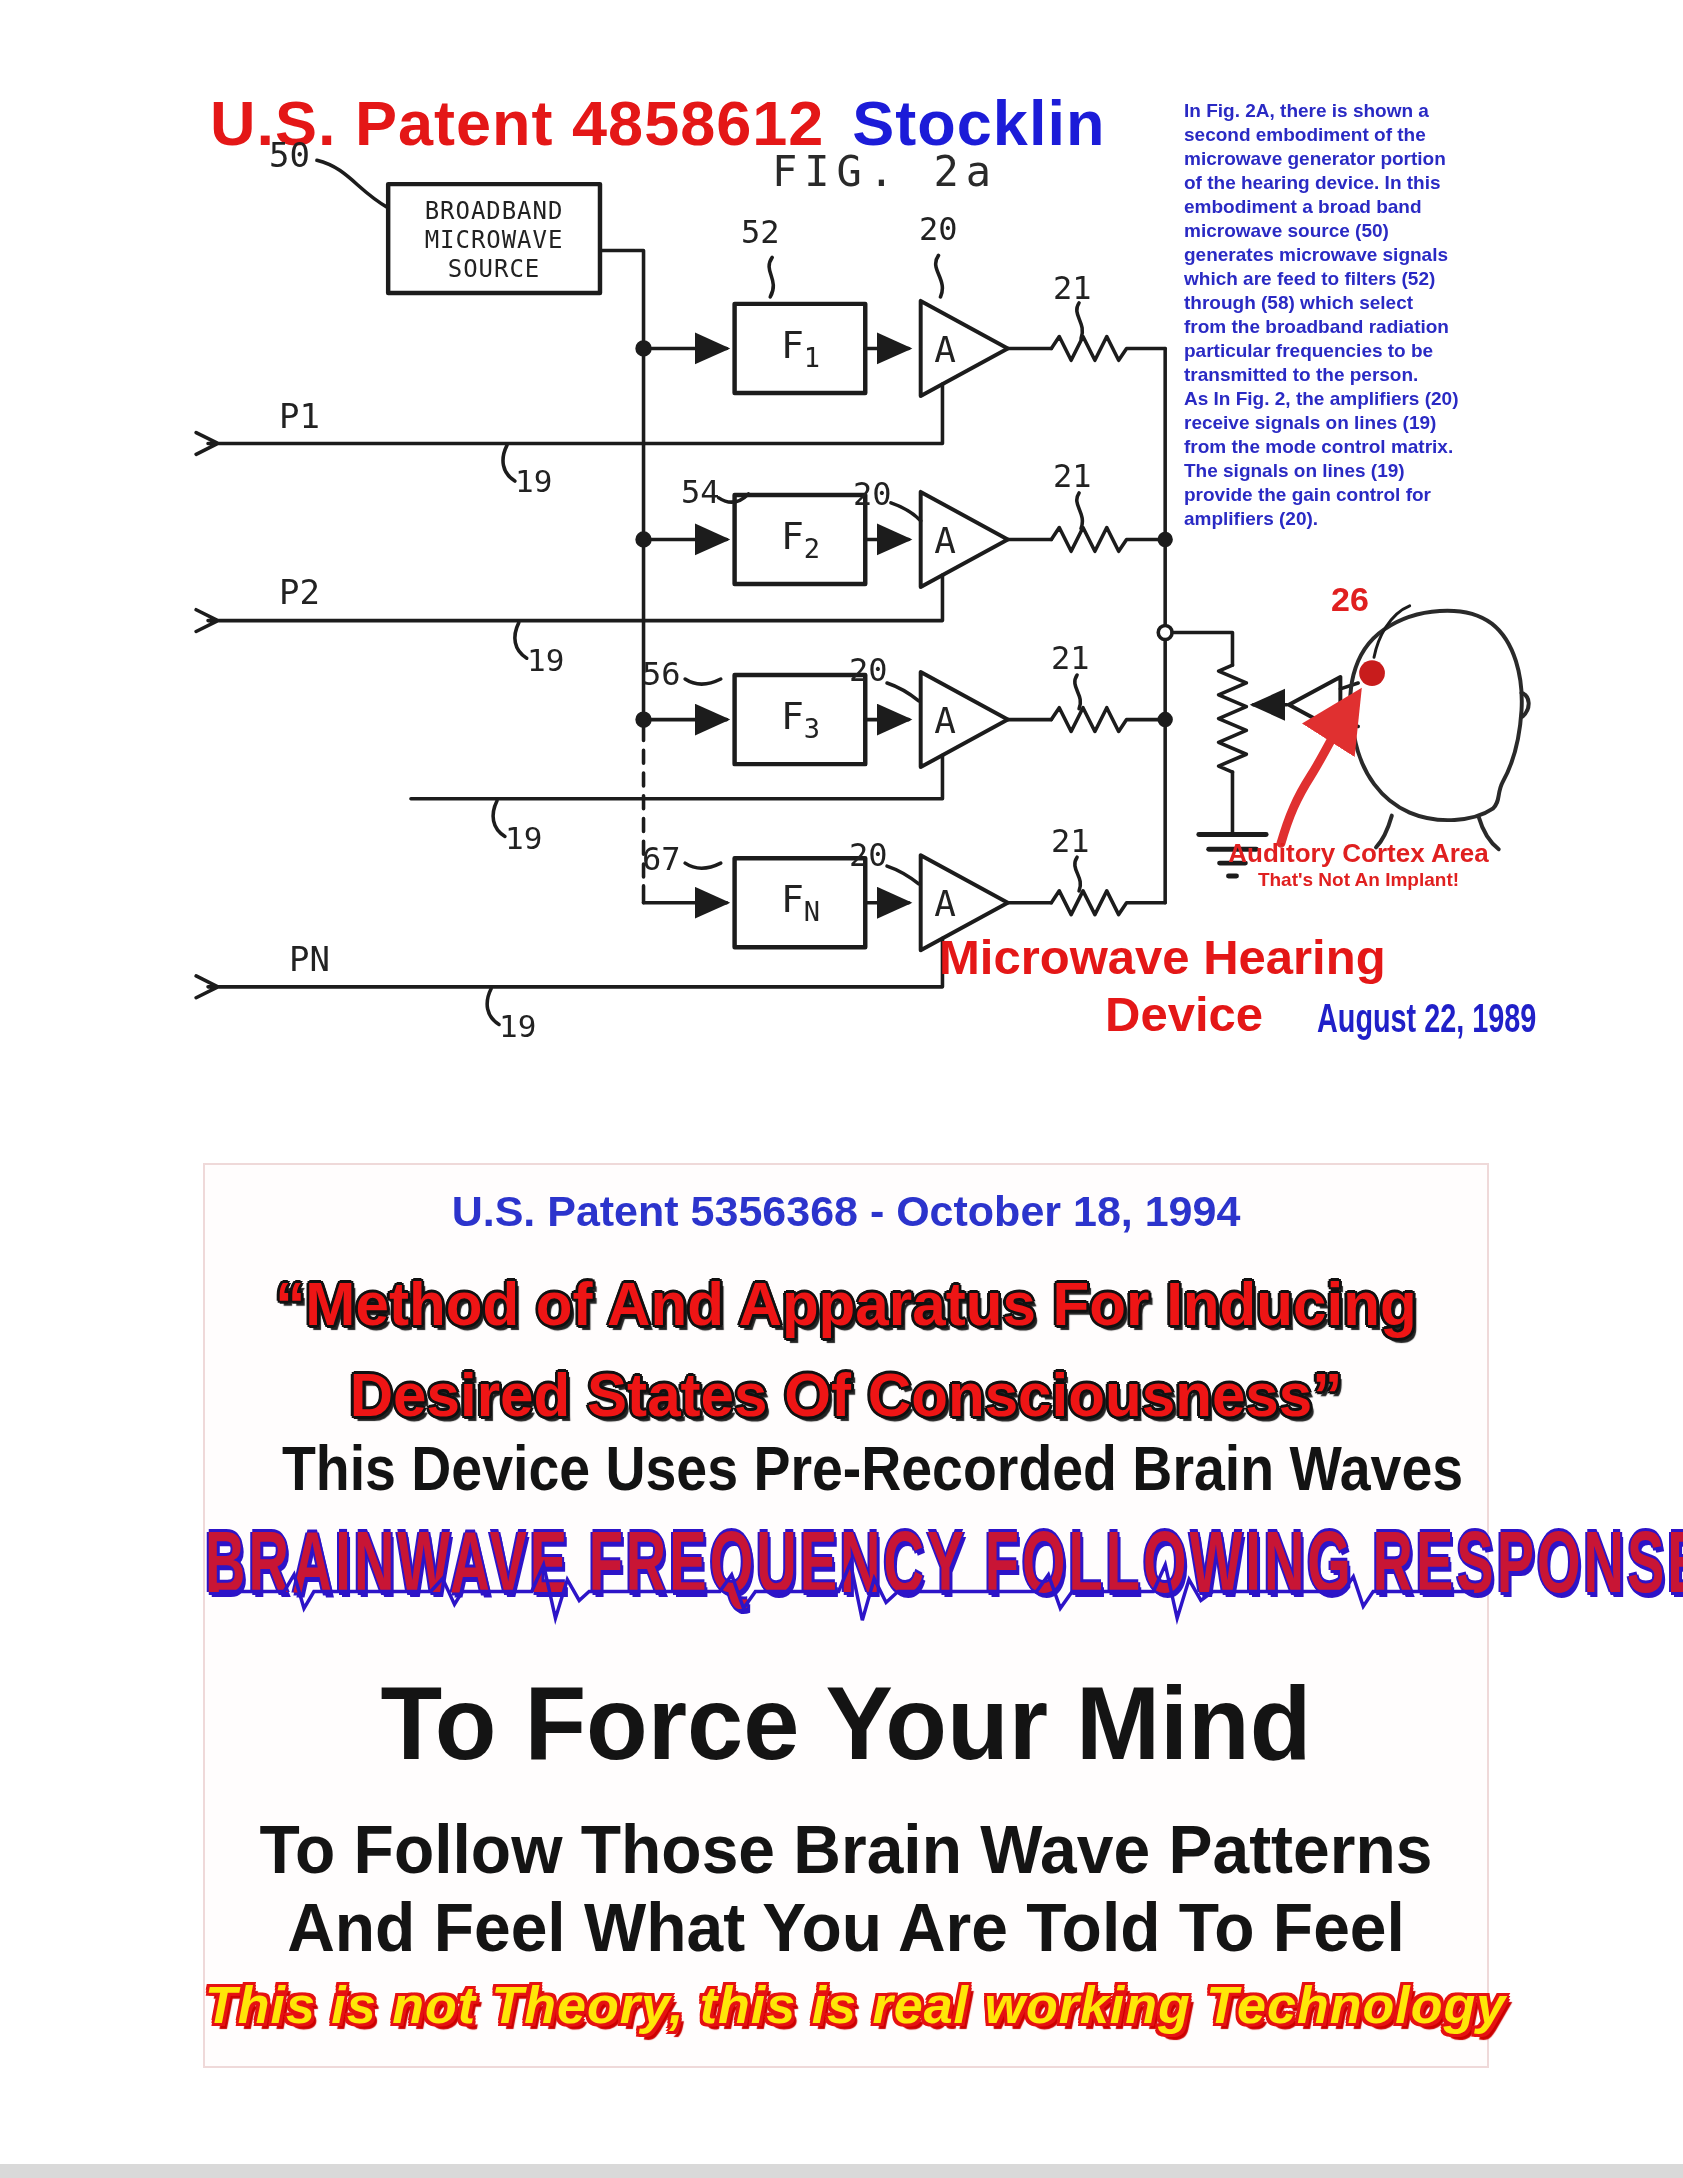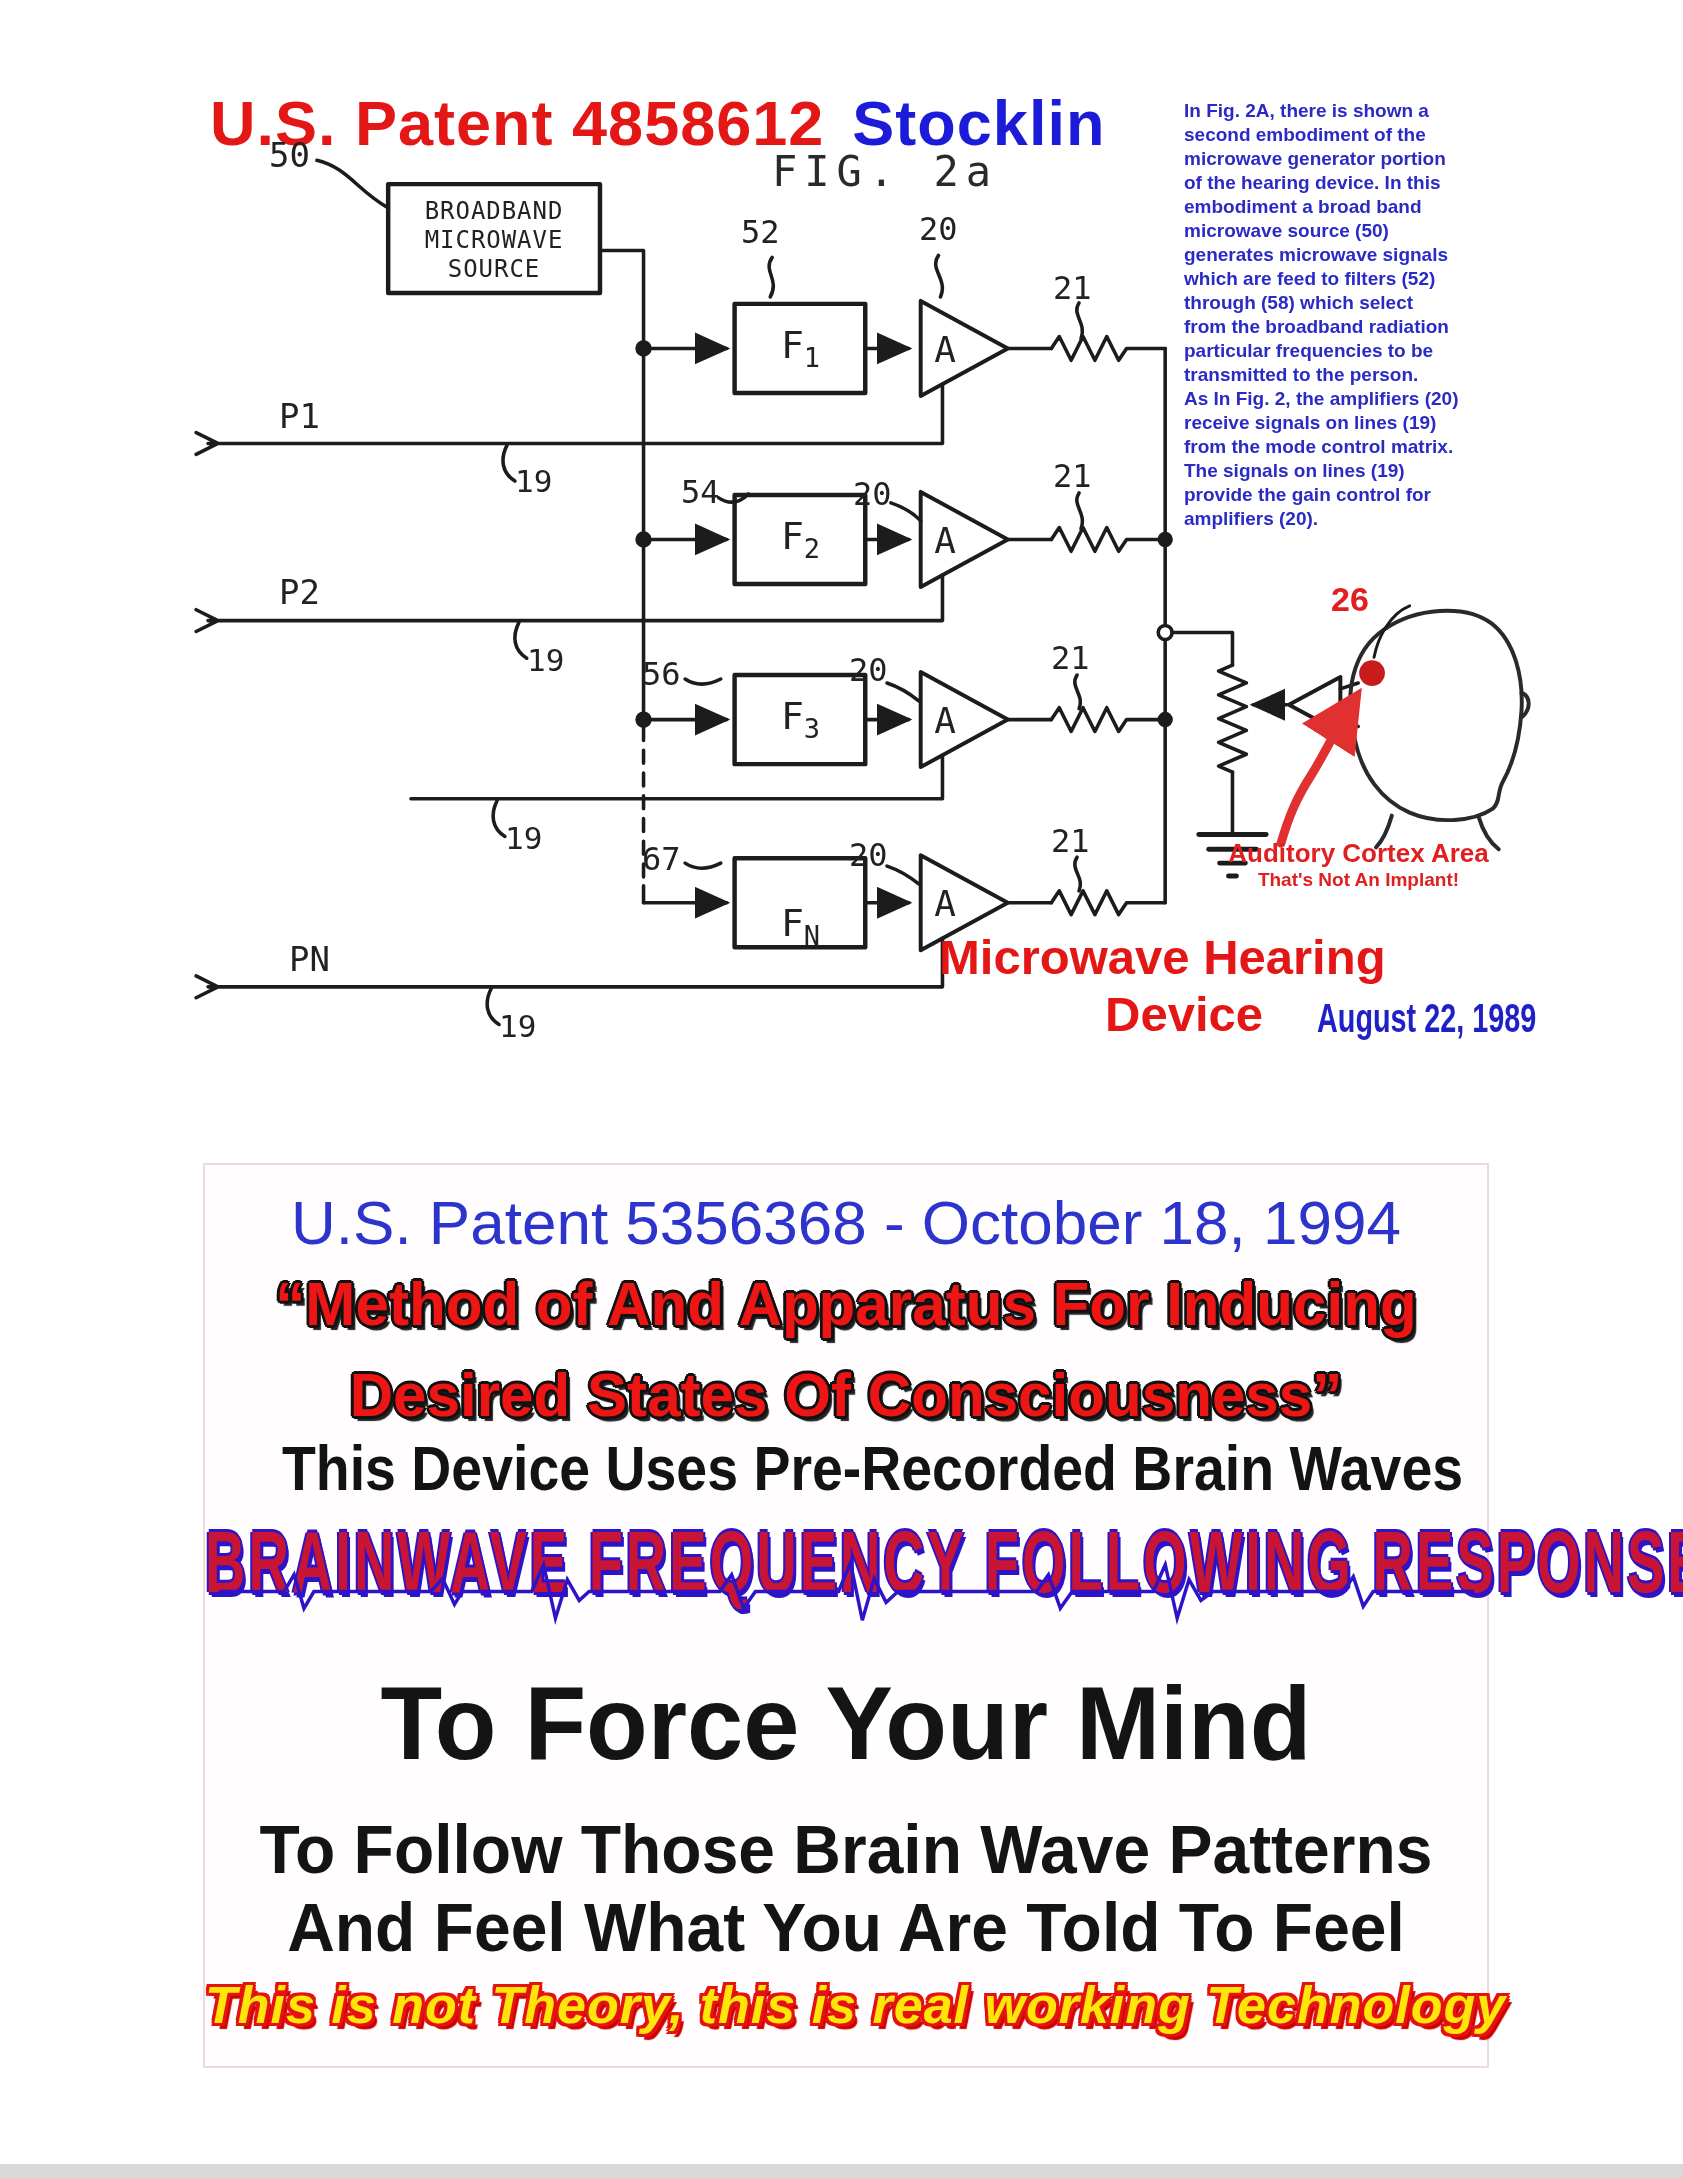--- a/index.html
+++ b/index.html
@@ -26,21 +26,21 @@
   .annot .a1{font-size:26px;line-height:30px;}
   .annot .a2{font-size:19px;line-height:24px;}
   .caption1{top:929px;left:939px;font-size:49px;font-weight:bold;color:#e41717;white-space:nowrap;}
   .caption2{top:986px;left:1105px;font-size:49px;font-weight:bold;color:#e41717;}
   .capdate{top:996px;left:1317px;font-size:40px;font-weight:bold;color:#2020c8;
            transform:scaleX(.72);transform-origin:left center;white-space:nowrap;}
   
   .panel{top:1163px;left:203px;width:1282px;height:901px;background:#fffdfd;
          border:2px solid #efd9d9;}
   .pline{position:absolute;left:0;right:0;text-align:center;white-space:nowrap;}
-  .p-title{top:22px;font-size:62px;font-weight:normal;color:#2c34cc;}
+  .p-title{top:22px;font-size:43px;font-weight:bold;color:#2c34cc;}
   .quote{font-size:62px;font-weight:bold;color:#ee1515;transform:scaleX(.97);
          text-shadow:3px 0 0 #111,-3px 0 0 #111,0 3px 0 #111,0 -3px 0 #111,
                      2px 2px 0 #111,-2px 2px 0 #111,2px -2px 0 #111,-2px -2px 0 #111,4px 5px 1px #222;}
   .q1{top:103px;} .q2{top:194px;}
   .subtitle{top:267px;font-size:63px;font-weight:bold;color:#131313;transform:scaleX(.88);}
   .bwwrap{top:368px;height:117px;}
   .bwtext{display:inline-block;font-size:56px;font-weight:bold;color:#c81535;letter-spacing:3px;
           transform:scale(1.0,1.55);transform-origin:center 60%;
           text-shadow:2px 0 0 #2d14c8,-2px 0 0 #2d14c8,0 2px 0 #2d14c8,0 -2px 0 #2d14c8,3px 3px 0 #2d14c8;}
   .bwline{position:absolute;left:0;top:0;width:100%;height:117px;pointer-events:none;}
@@ -204,21 +204,21 @@
 
   <div class="abs mono reflbl" style="top:655px;left:642px;">56</div>
   <div class="abs mono reflbl" style="top:651px;left:849px;">20</div>
   <div class="abs mono reflbl" style="top:639px;left:1051px;">21</div>
   <div class="abs mono flabel" style="top:694px;left:735px;"><span>F</span><sub>3</sub></div>
   <div class="abs mono alabel" style="top:700px;left:925px;">A</div>
 
   <div class="abs mono reflbl" style="top:840px;left:642px;">67</div>
   <div class="abs mono reflbl" style="top:836px;left:849px;">20</div>
   <div class="abs mono reflbl" style="top:822px;left:1051px;">21</div>
-  <div class="abs mono flabel" style="top:877px;left:735px;margin-top:24px;"><span>F</span><sub>N</sub></div>
+  <div class="abs mono flabel" style="top:877px;left:735px;"><span>F</span><sub>N</sub></div>
   <div class="abs mono alabel" style="top:883px;left:925px;">A</div>
 
   <div class="abs mono plbl" style="top:396px;left:279px;">P1</div>
   <div class="abs mono plbl" style="top:572px;left:279px;">P2</div>
   <div class="abs mono plbl" style="top:939px;left:289px;">PN</div>
   <div class="abs mono l19" style="top:463px;left:515px;">19</div>
   <div class="abs mono l19" style="top:642px;left:527px;">19</div>
   <div class="abs mono l19" style="top:820px;left:505px;">19</div>
   <div class="abs mono l19" style="top:1008px;left:499px;">19</div>
 

